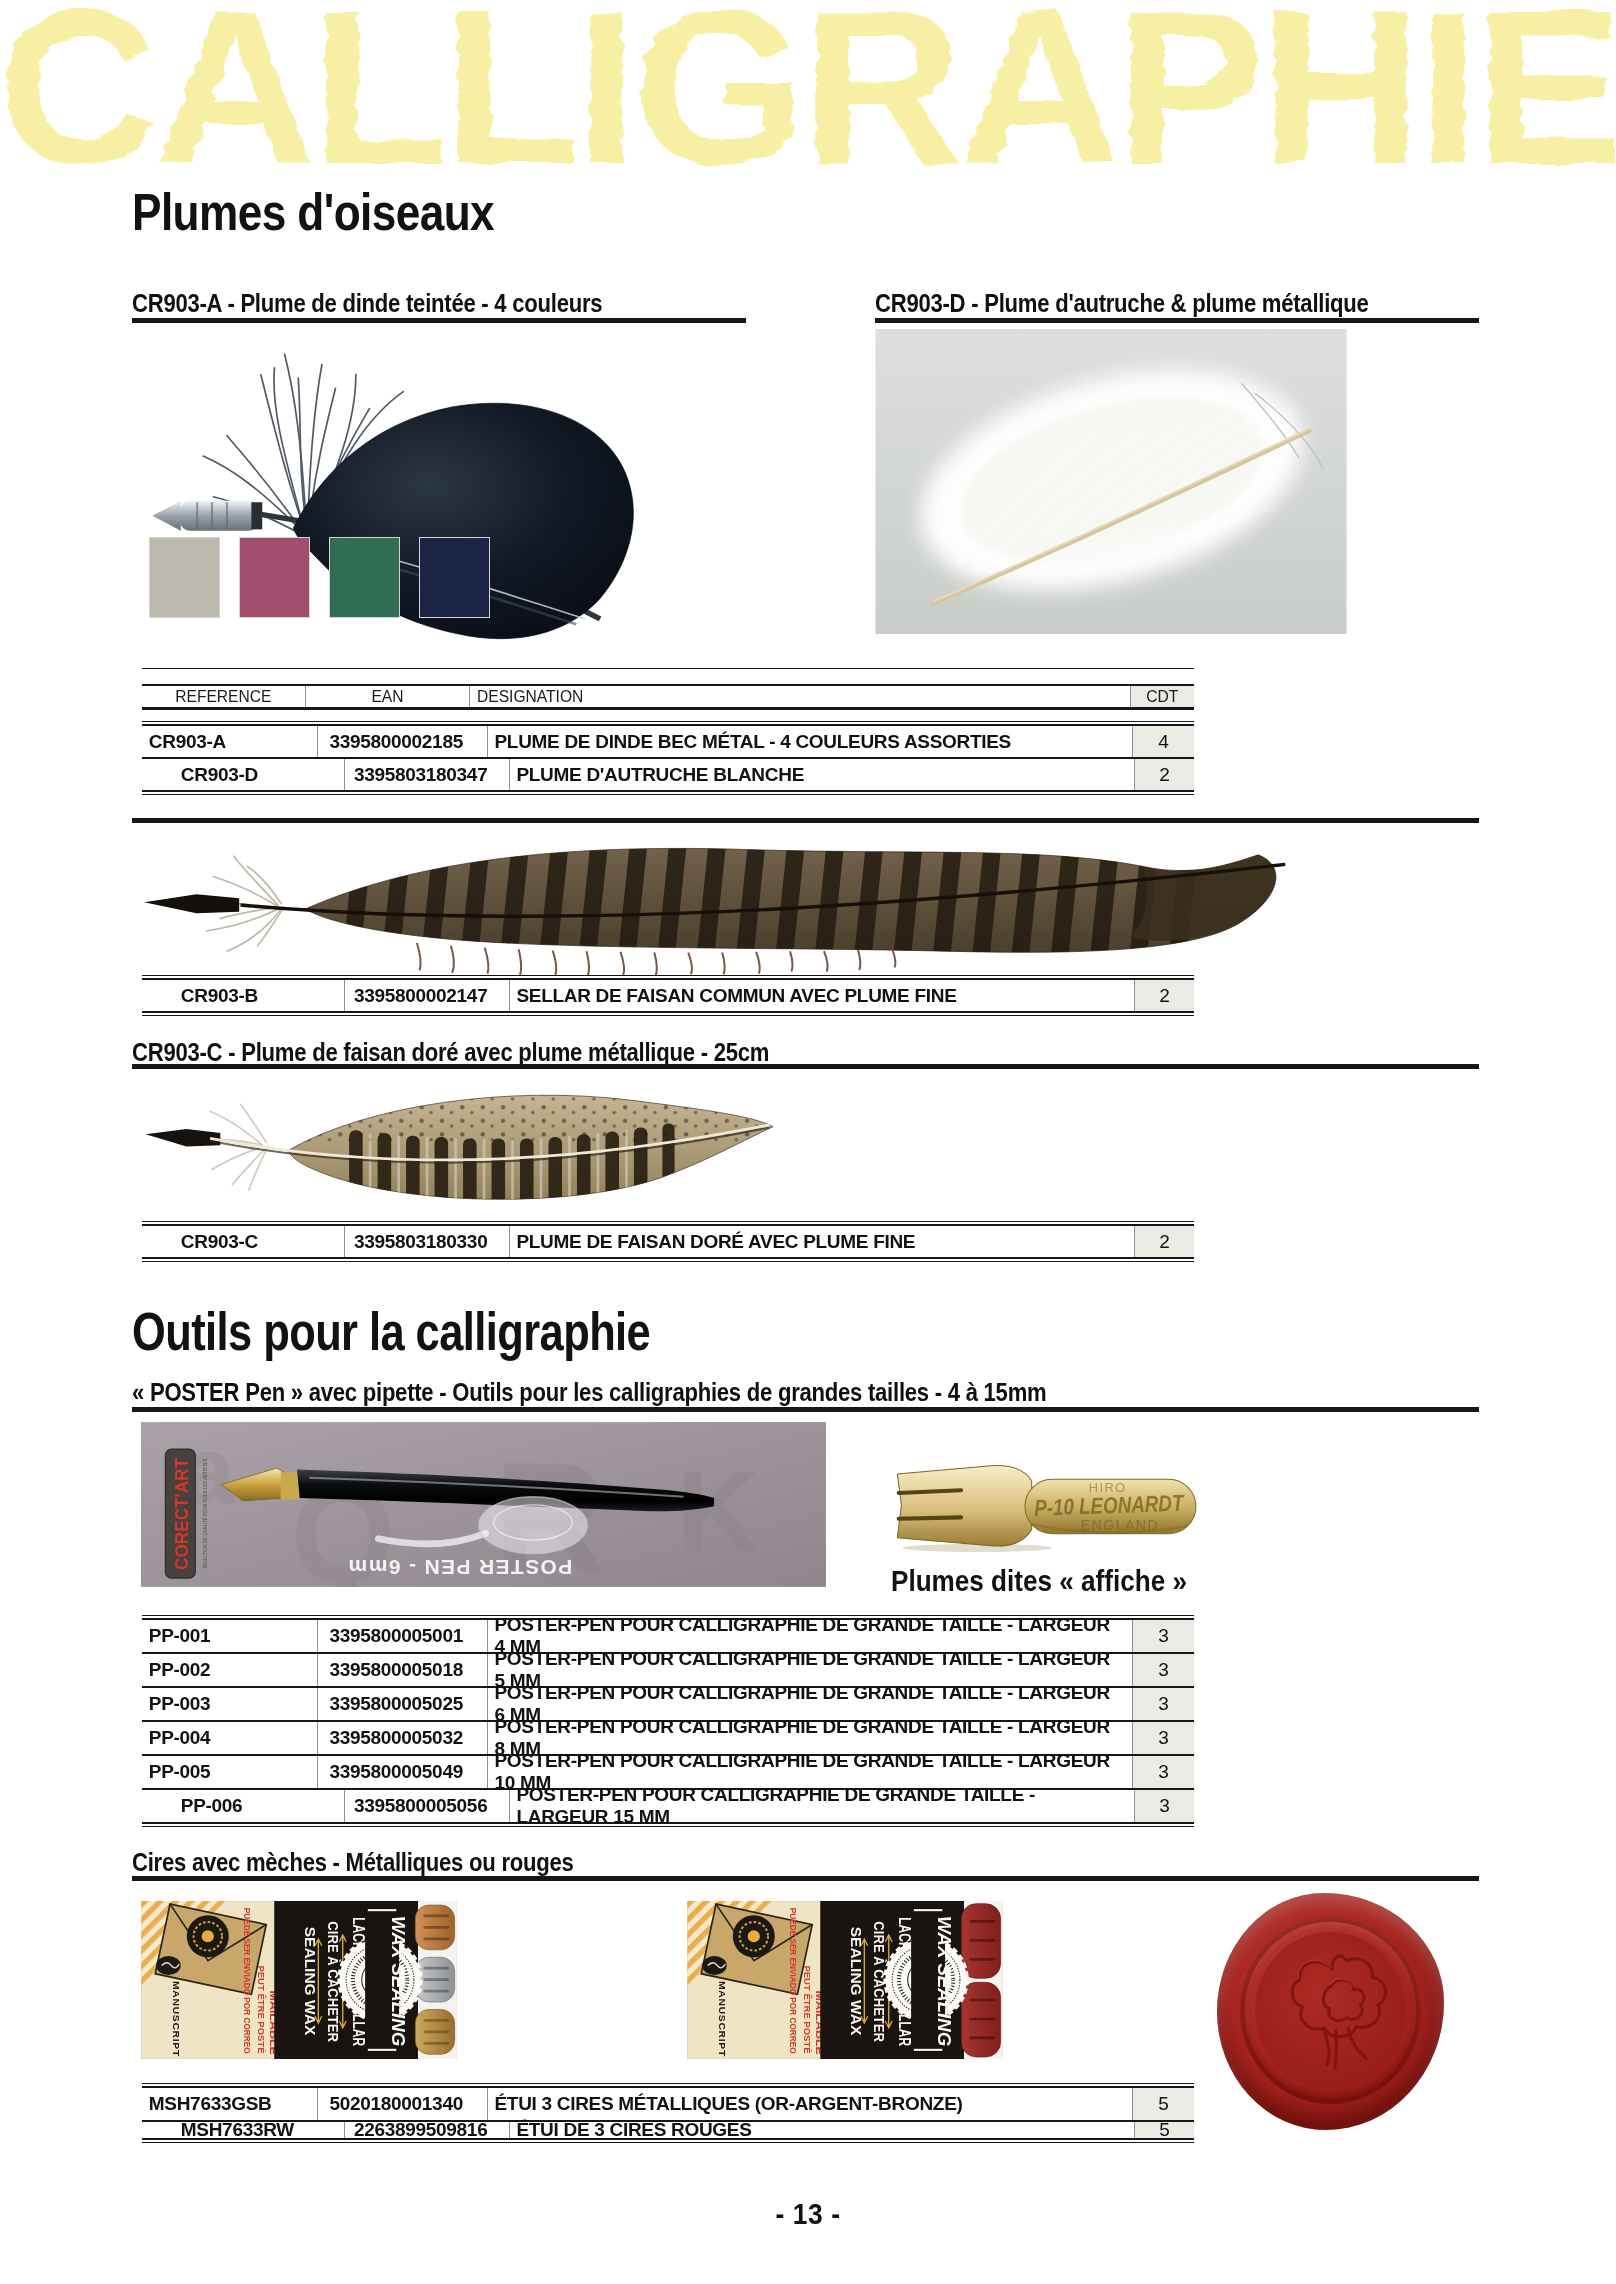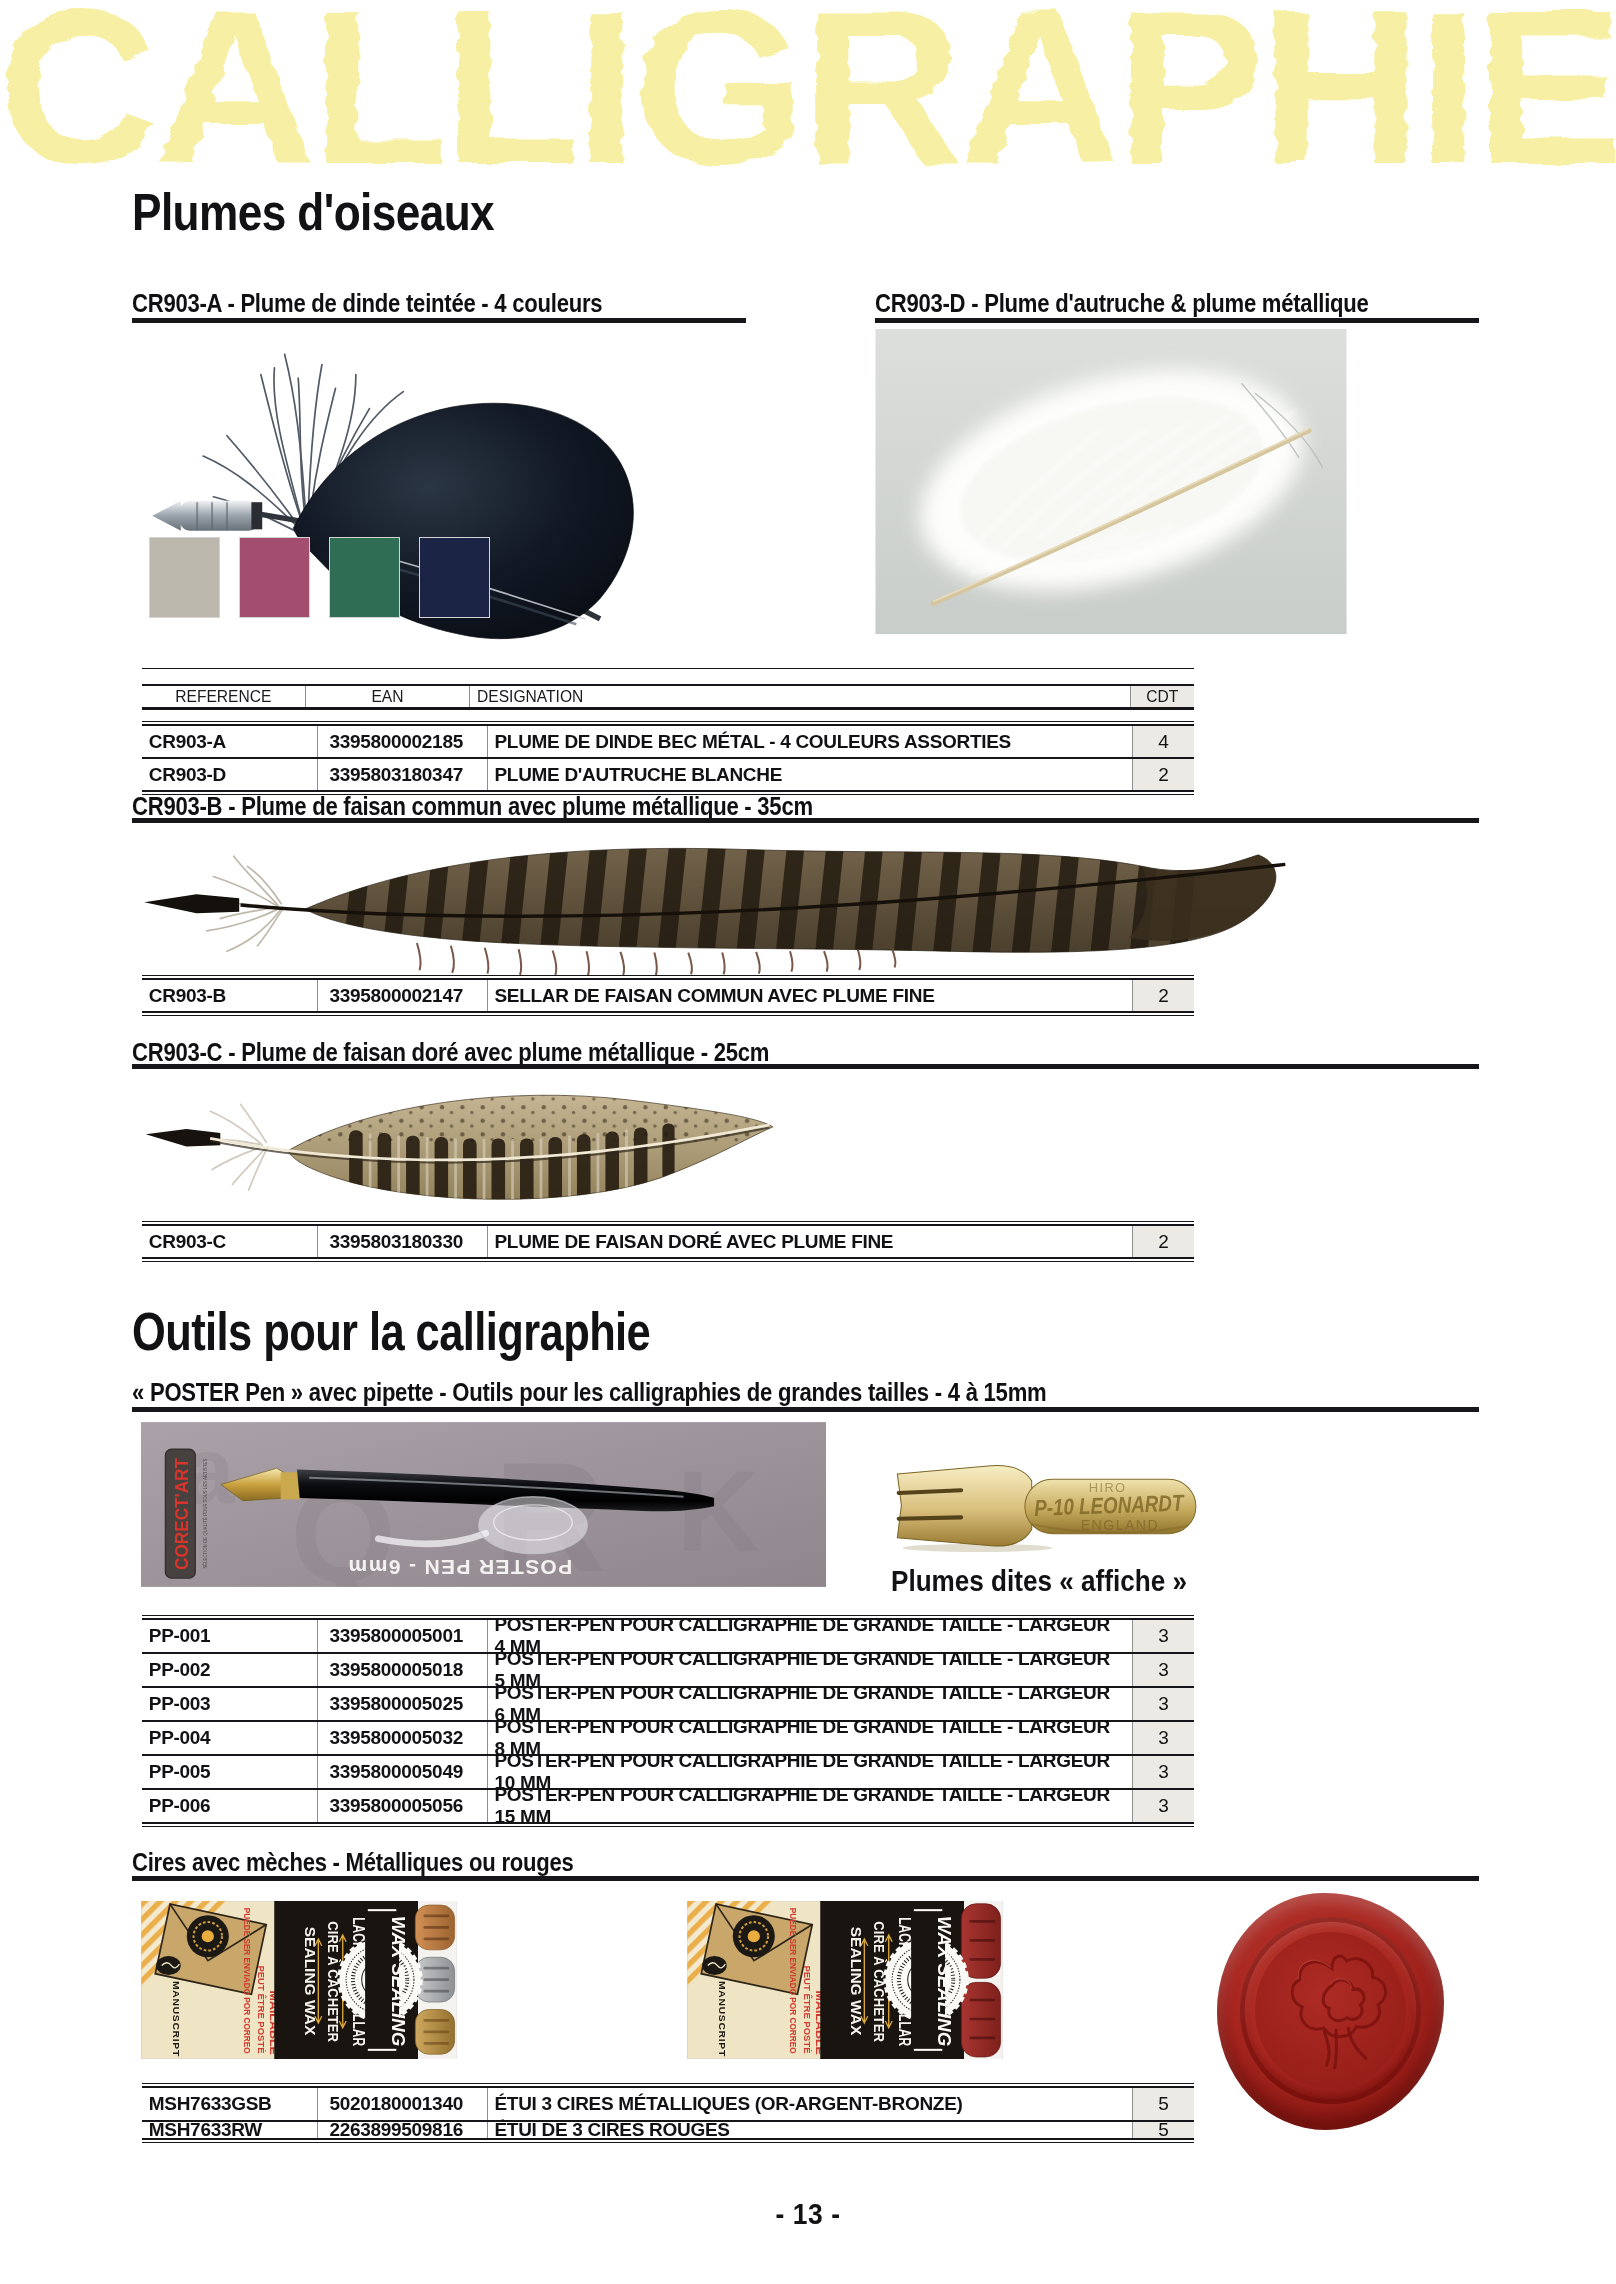--- a/index.html
+++ b/index.html
@@ -16,21 +16,21 @@
 
   
   .tblock{position:absolute;width:1052px;}
   .hwrap{border-top:1.4px solid #15151a;padding-top:15px;margin-bottom:11px;}
   .hinner{border-top:2px solid #15151a;border-bottom:3.4px solid #15151a;}
   .hrow{display:flex;align-items:stretch;height:21px;font-size:15.6px;color:#1a1a1e;}
   .dwrap{border-top:1.4px solid #15151a;border-bottom:1.4px solid #15151a;padding:2px 0;}
   .dinner{border-top:2.7px solid #15151a;border-bottom:2.7px solid #15151a;}
   .drow{display:flex;align-items:stretch;border-bottom:2px solid #15151a;height:31px;
         font-size:19px;font-weight:bold;letter-spacing:-0.3px;gap:12px;}
-  .drow:last-child{border-bottom:none;}
+  .drow:last-child{border-bottom:none;margin-left:32px;}
   .cell{display:flex;align-items:center;}
   .cc1{width:164px;padding-left:6.8px;}
   .cc2{width:165px;justify-content:center;border-left:0.7px solid #8f8f8f;}
   .cc3{width:658px;padding-left:6.8px;border-left:0.7px solid #8f8f8f;}
   .cc4{width:64px;justify-content:center;border-left:0.7px solid #8f8f8f;background:#eceae4;
        font-weight:normal;font-size:19px;letter-spacing:0;}
   .hrow .cell{font-weight:normal;}
   .hrow .cc1{justify-content:center;padding-left:0;}
   .hrow .cc3{justify-content:flex-start;}
   .hrow .cc4{font-size:15.6px;}
@@ -249,23 +249,20 @@
       <div class="drow">
         <div class="cell cc1">CR903-D</div>
         <div class="cell cc2">3395803180347</div>
         <div class="cell cc3">PLUME D'AUTRUCHE BLANCHE</div>
         <div class="cell cc4">2</div>
       </div>
     </div>
       </div>
   </div>
 
-  <div class="abs h-sub" style="left:132px;top:791px">
-    <span class="cnd">CR903-B - Plume de faisan commun avec plume métallique - 35cm</span>
-  </div>
   <div class="bar" style="left:132px;top:818px;width:1347px"></div>
 
   <svg class="imgbox" style="left:132px;top:829px" width="1194" height="146" viewBox="0 0 1760 215">
     <defs>
         <clipPath id="clipB">
           <path d="M255,118 C420,45 640,22 900,30 C1150,38 1340,26 1490,55 C1560,70 1610,55 1660,38 C1705,55 1690,105 1630,140 C1560,180 1400,185 1200,180 C950,174 700,178 500,165 C380,156 295,140 255,118 Z"></path>
         </clipPath>
       </defs>
     <g stroke="#b9b0a1" stroke-width="2.5" fill="none" opacity="0.9" stroke-linecap="round">
       <path d="M215,112 C190,85 165,60 150,40"></path>

